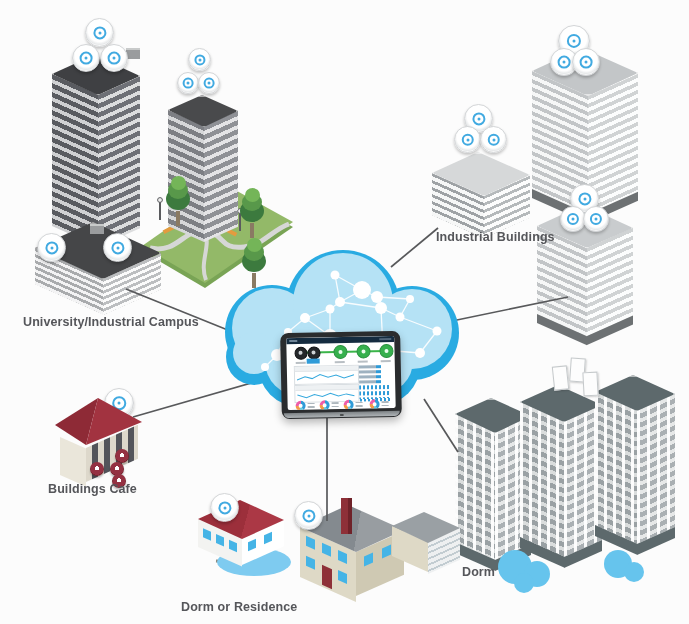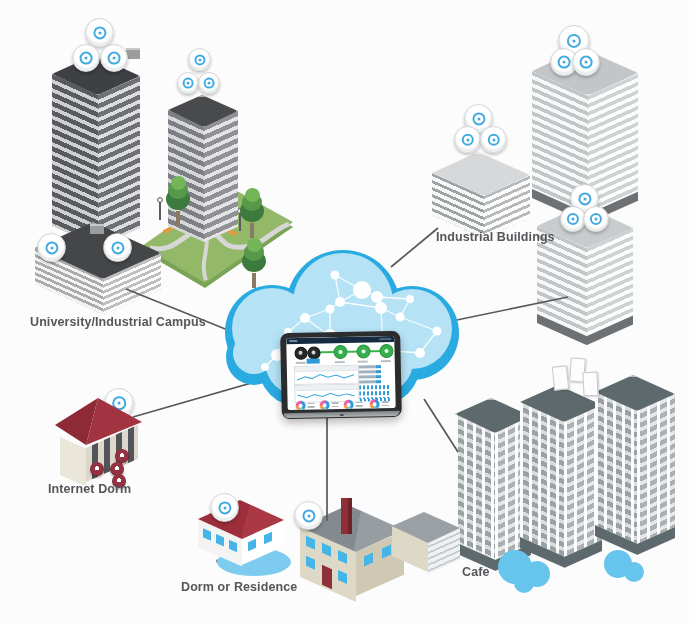--- a/index.html
+++ b/index.html
@@ -412,18 +412,18 @@
   <div class="ap" style="left:480px;top:126px;width:25px;height:25px"></div>
   <div class="ap" style="left:558px;top:25px;width:30px;height:30px"></div>
   <div class="ap" style="left:550px;top:48px;width:26px;height:26px"></div>
   <div class="ap" style="left:572px;top:48px;width:26px;height:26px"></div>
   <div class="ap" style="left:570px;top:184px;width:27px;height:27px"></div>
   <div class="ap" style="left:560px;top:206px;width:24px;height:24px"></div>
   <div class="ap" style="left:583px;top:206px;width:24px;height:24px"></div>
   <div class="ap" style="left:210px;top:493px;width:27px;height:27px"></div>
   <div class="ap" style="left:294px;top:501px;width:27px;height:27px"></div>
 
-  <div class="lbl" style="left:30px;top:315px">University/Industrial Campus</div>
+  <div class="lbl" style="left:23px;top:315px">University/Industrial Campus</div>
   <div class="lbl" style="left:436px;top:230px">Industrial Buildings</div>
-  <div class="lbl" style="left:48px;top:482px">Internet Dorm</div>
-  <div class="lbl" style="left:181px;top:580px">Dorm or Residence</div>
-  <div class="lbl" style="left:462px;top:565px">Cafe</div>
+  <div class="lbl" style="left:48px;top:482px">Buildings Cafe</div>
+  <div class="lbl" style="left:181px;top:600px">Dorm or Residence</div>
+  <div class="lbl" style="left:462px;top:565px">Dorm</div>
 </div>
 
 </body></html>

